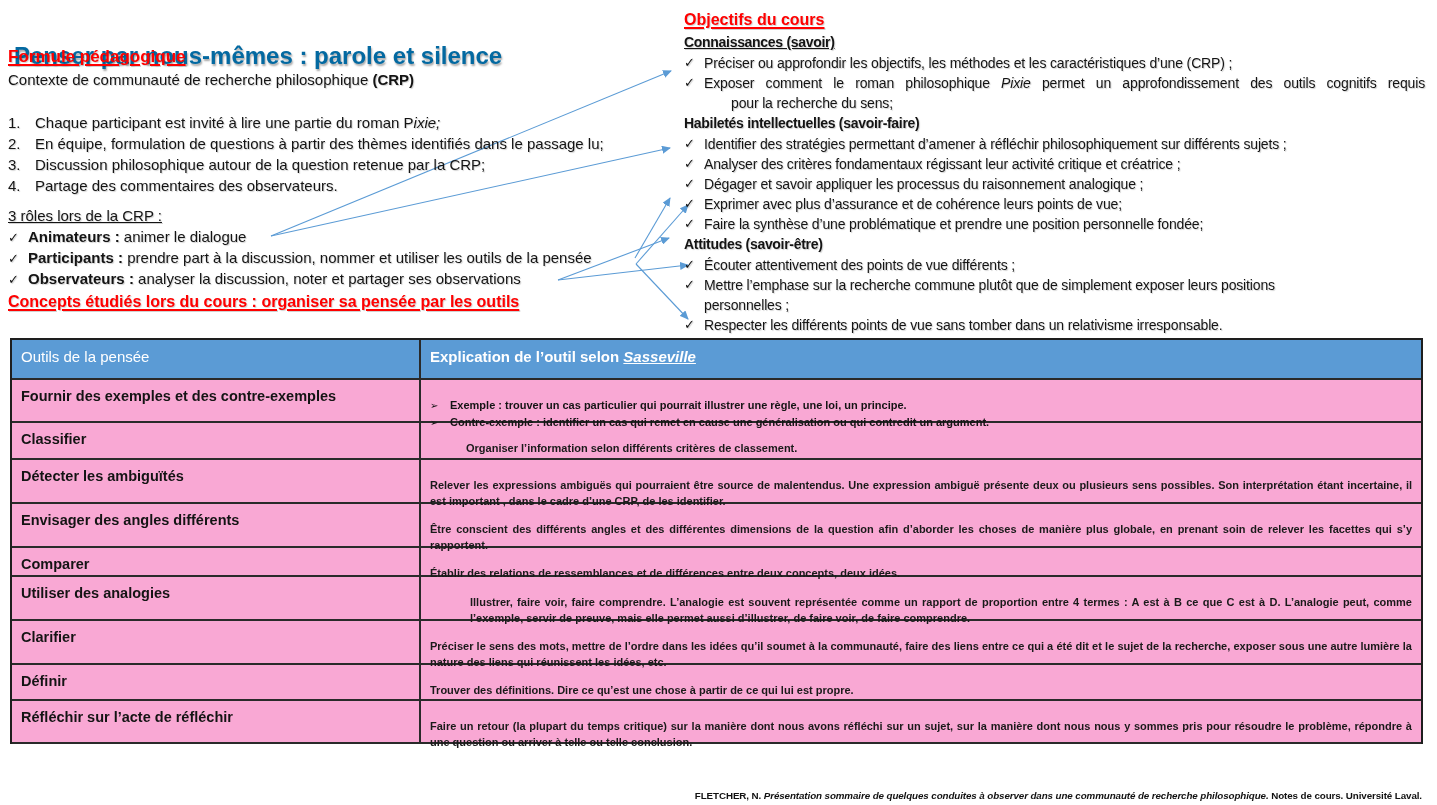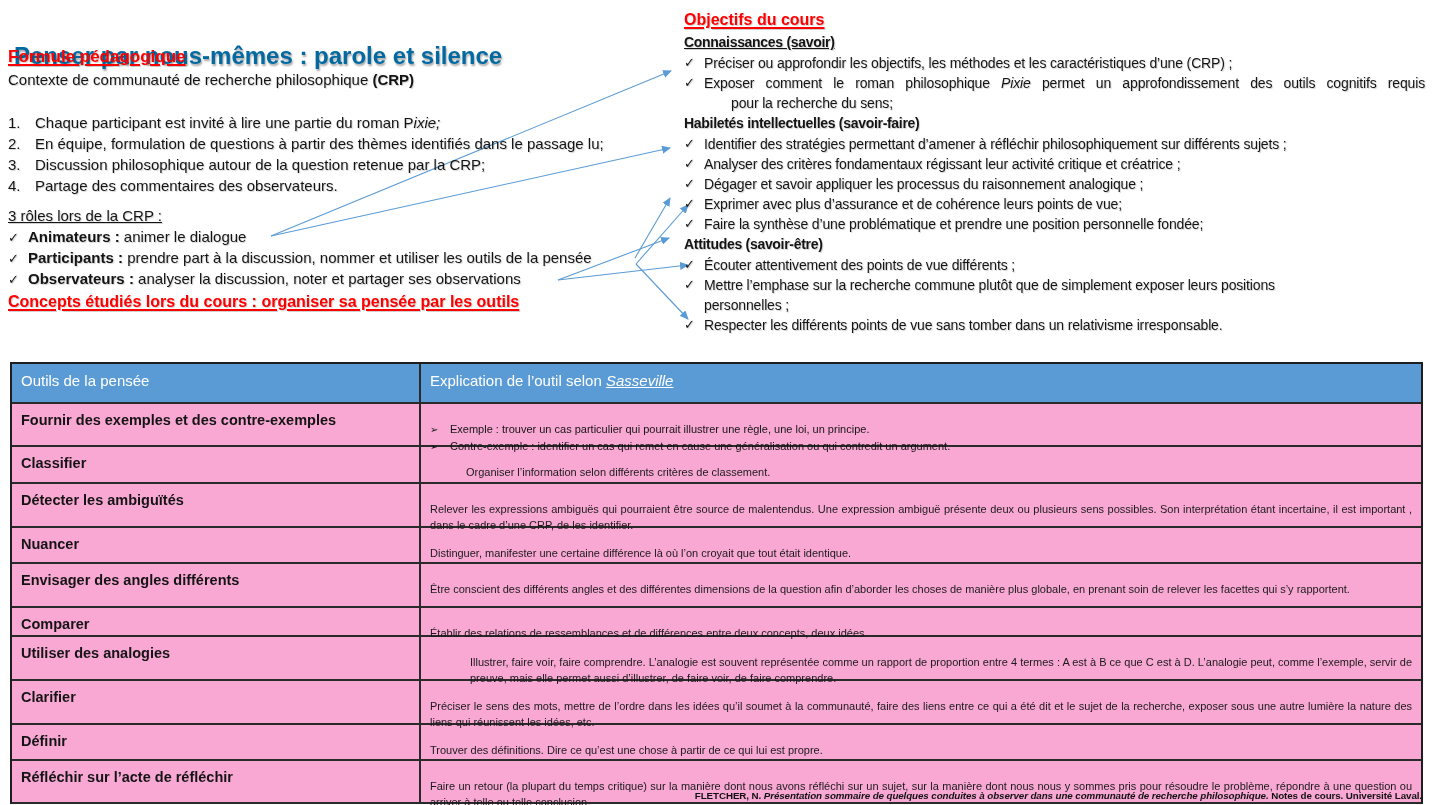--- a/index.html
+++ b/index.html
@@ -30,26 +30,26 @@
   .r-item .chk { position: absolute; left: 0; top: 0; }
   .r-item .txt { position: absolute; left: 20px; right: 0; top: 0; }
   .justify-line { display: block; text-align: justify; text-align-last: justify; white-space: normal; }
 
   
   svg.arrows { position: absolute; left: 0; top: 0; width: 1437px; height: 805px; pointer-events: none; }
 
   
   .table {
     position: absolute; left: 10px; top: 338px; width: 1413px;
-    border: 2px solid #1e1e1e; border-bottom: none; margin-top: 24px;
+    border: 2px solid #1e1e1e; border-bottom: none;
   }
   .t-row { display: flex; border-bottom: 2px solid #2a2a2a; background: #f9a8d4; }
   .t-head { background: #5b9bd5; color: #ffffff; height: 40px; }
   .c1 { width: 409px; flex: none; border-right: 2px solid #2a2a2a; padding: 6px 0 0 9px; }
-  .c2 { flex: 1; padding: 17px 9px 0 9px; }
+  .c2 { flex: 1; padding: 17px 9px 0 9px; font-weight: bold; }
   .t-head .c1, .t-head .c2 { font-size: 15px; line-height: 24px; padding-top: 5px; }
   .tool { font-size: 14.5px; font-weight: bold; line-height: 20px; color: #141414; }
   .expl { font-size: 11px; line-height: 16px; text-align: justify; color: #1a1a1a; }
   .bullet { display: block; font-size: 11px; line-height: 16px; white-space: nowrap; }
   .bullet .bmark { display: inline-block; width: 20px; font-family: "DejaVu Sans", sans-serif; font-size: 10px; }
 
   .footer {
     right: 15px; top: 789px; font-size: 9.8px; line-height: 14px; font-weight: bold; letter-spacing: -0.1px; color: #111;
   }
 </style>
@@ -192,28 +192,20 @@
       </div>
   </div>
   <div class="t-row" style="height:44px;">
     <div class="c1">
         <div class="tool">Détecter les ambiguïtés</div>
       </div>
     <div class="c2">
         <div class="expl">Relever les expressions ambiguës qui pourraient être source de malentendus. Une expression ambiguë présente deux ou plusieurs sens possibles. Son interprétation étant incertaine, il est important , dans le cadre d’une CRP, de les identifier.</div>
       </div>
   </div>
-  <div class="t-row" style="height:36px;">
-    <div class="c1">
-        <div class="tool">Nuancer</div>
-      </div>
-    <div class="c2">
-        <div class="expl">Distinguer, manifester une certaine différence là où l’on croyait que tout était identique.</div>
-      </div>
-  </div>
   <div class="t-row" style="height:44px;">
     <div class="c1">
         <div class="tool">Envisager des angles différents</div>
       </div>
     <div class="c2">
         <div class="expl">Être conscient des différents angles et des différentes dimensions de la question afin d’aborder les choses de manière plus globale, en prenant soin de relever les facettes qui s’y rapportent.</div>
       </div>
   </div>
   <div class="t-row" style="height:29px;">
     <div class="c1">

